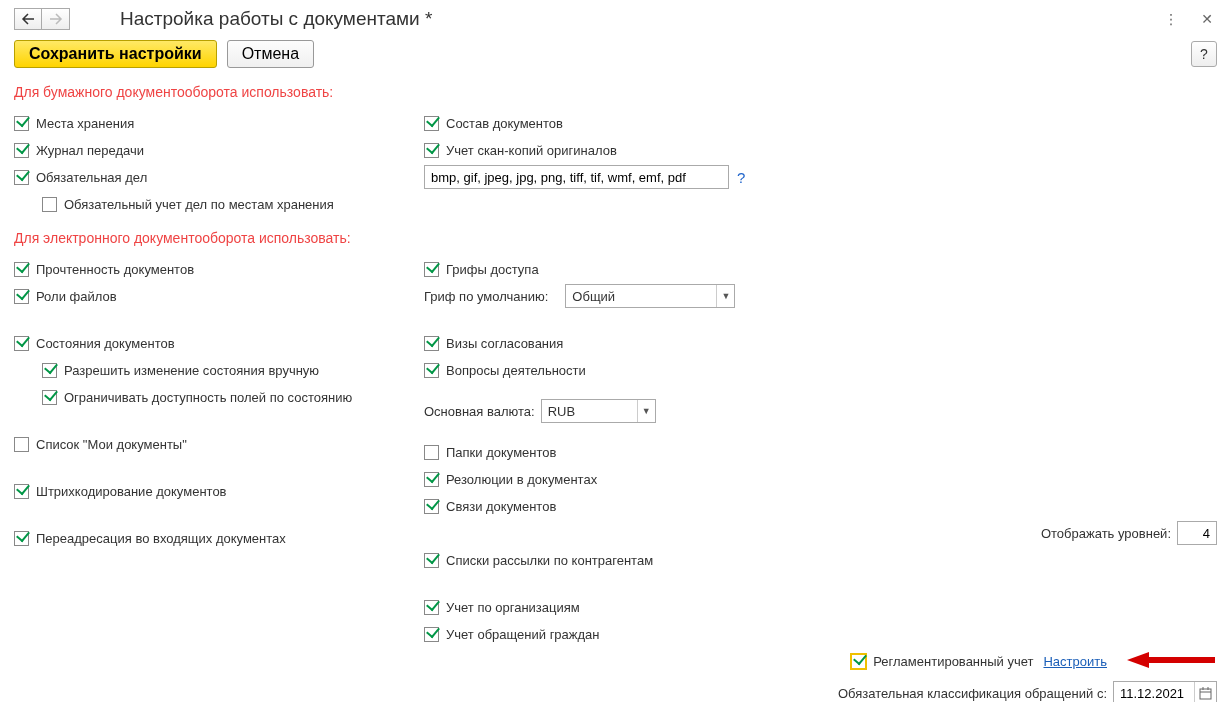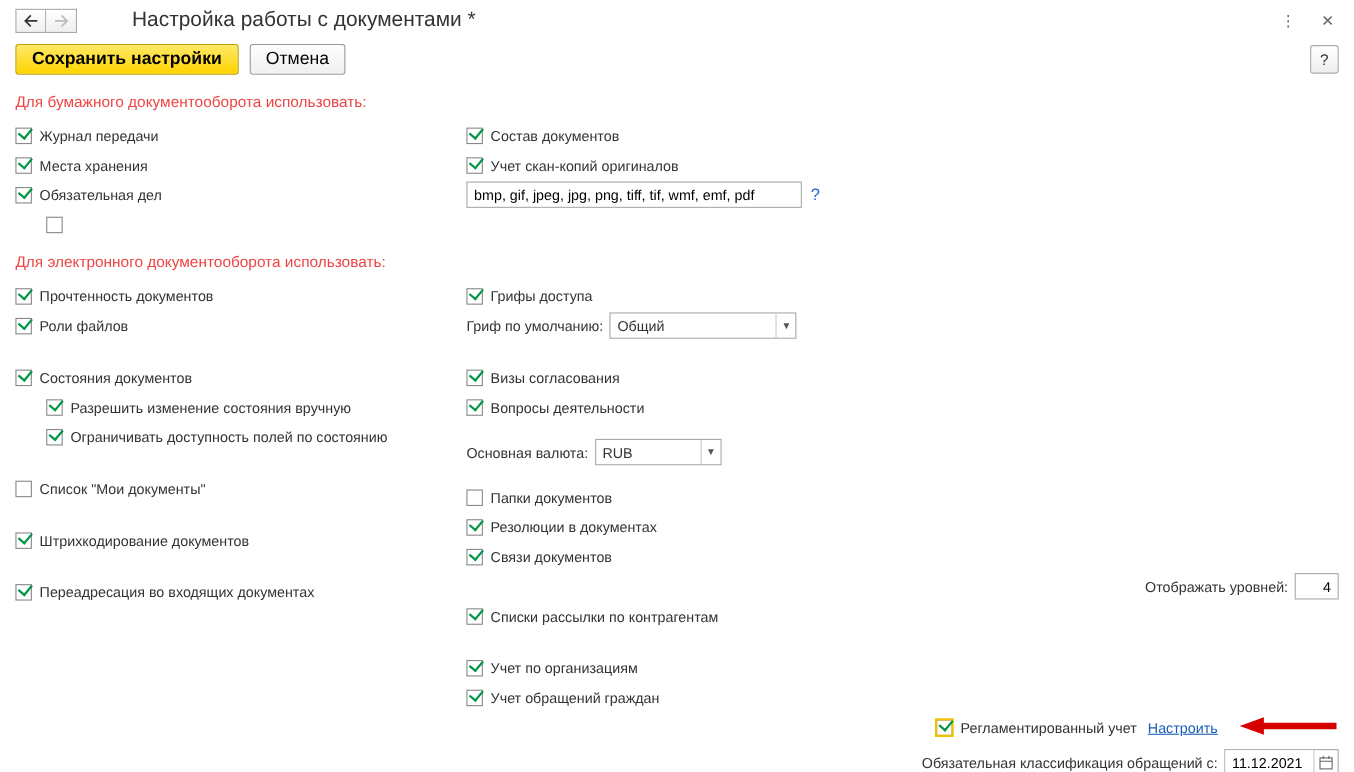--- a/index.html
+++ b/index.html
@@ -240,32 +240,33 @@
     <div class="help-btn">
       <span>?</span>
     </div>
   </div>
 
   <div class="section-title">Для бумажного документооборота использовать:</div>
   <div class="columns">
     <div class="col-left">
       <div class="row">
         <span class="chk checked"></span>
+        <span class="lbl">Места хранения</span>
+      </div>
+      <div class="row">
+        <span class="chk checked"></span>
         <span class="lbl">Журнал передачи</span>
-      </div>
-      <div class="row">
-        <span class="chk checked"></span>
-        <span class="lbl">Места хранения</span>
       </div>
       <div class="row">
         <span class="chk checked"></span>
         <span class="lbl">Обязательная дел</span>
       </div>
       <div class="row indent-1">
         <span class="chk"></span>
+        <span class="lbl">Обязательный учет дел по местам хранения</span>
       </div>
     </div>
     <div class="col-right">
       <div class="row">
         <span class="chk checked"></span>
         <span class="lbl">Состав документов</span>
       </div>
       <div class="row">
         <span class="chk checked"></span>
         <span class="lbl">Учет скан-копий оригиналов</span>
@@ -316,21 +317,21 @@
         <span class="chk checked"></span>
         <span class="lbl">Переадресация во входящих документах</span>
       </div>
     </div>
 
     <div class="col-right">
       <div class="row">
         <span class="chk checked"></span>
         <span class="lbl">Грифы доступа</span>
       </div>
-      <div class="row" style="gap:6px">
+      <div class="row" style="gap:17px">
         <span class="lbl">Гриф по умолчанию:</span>
         <div class="select-wrap">
           <div class="sel-val" style="min-width:150px">Общий</div>
           <div class="sel-btn">▼</div>
         </div>
       </div>
       <div class="spacer-med"></div>
       <div class="row">
         <span class="chk checked"></span>
         <span class="lbl">Визы согласования</span>

